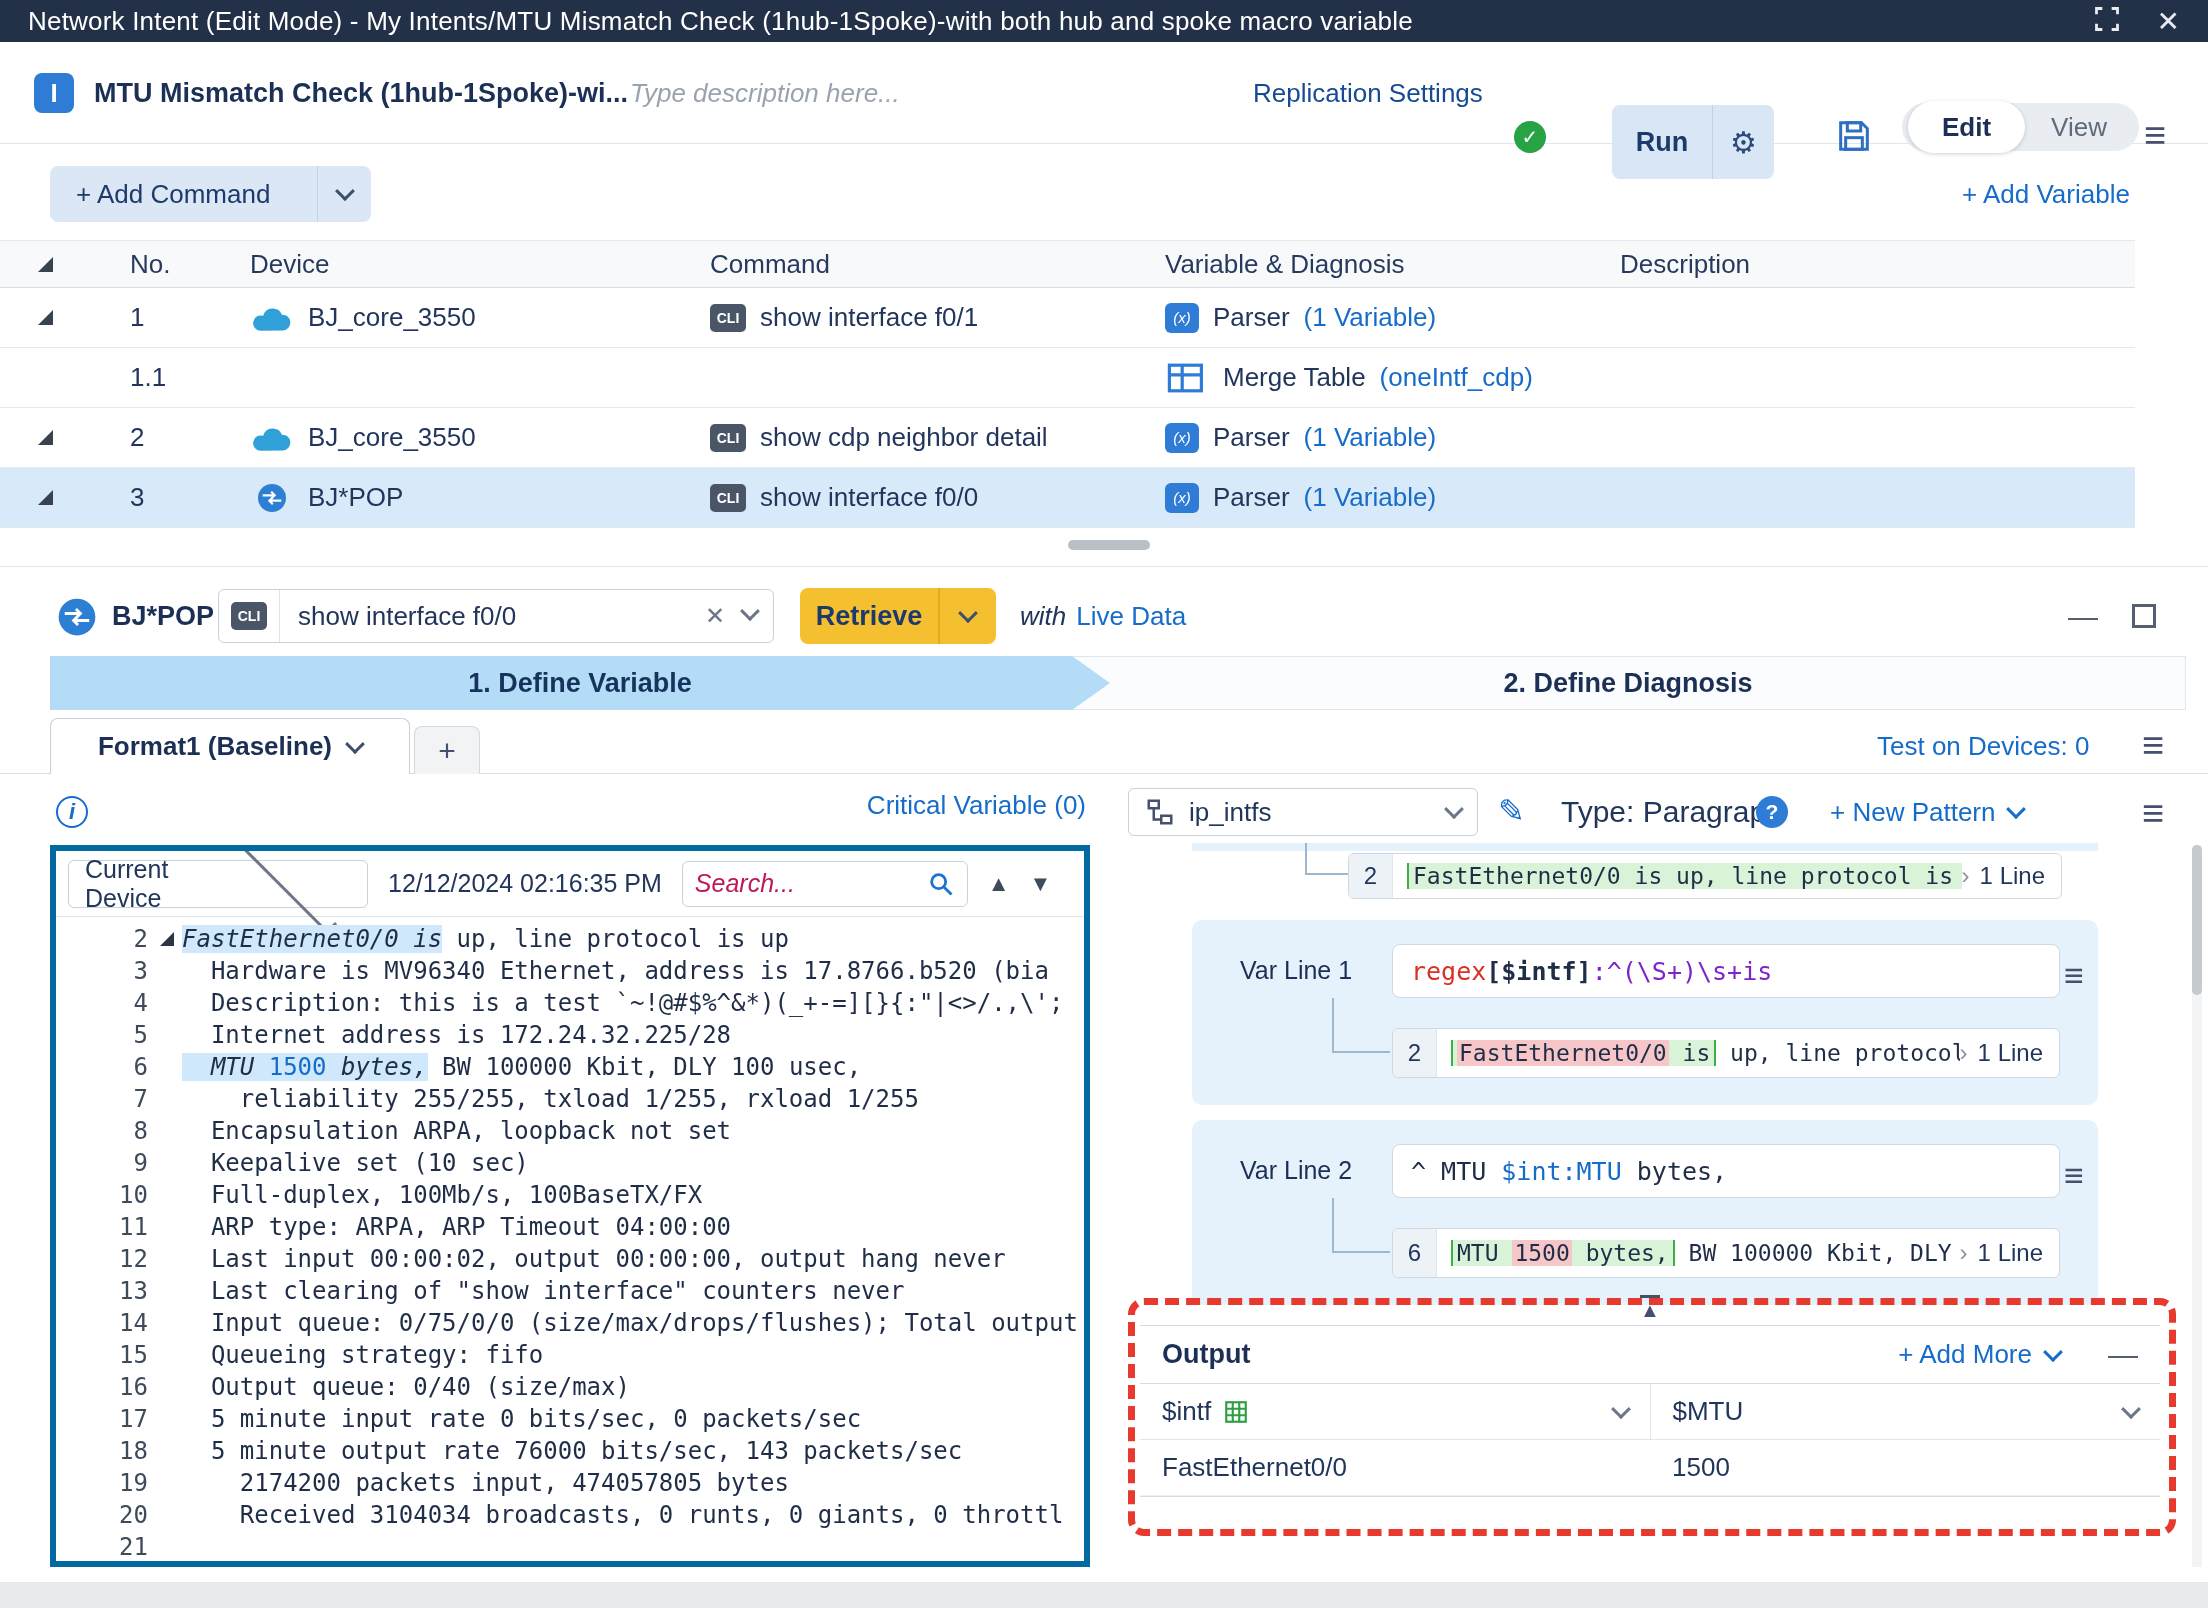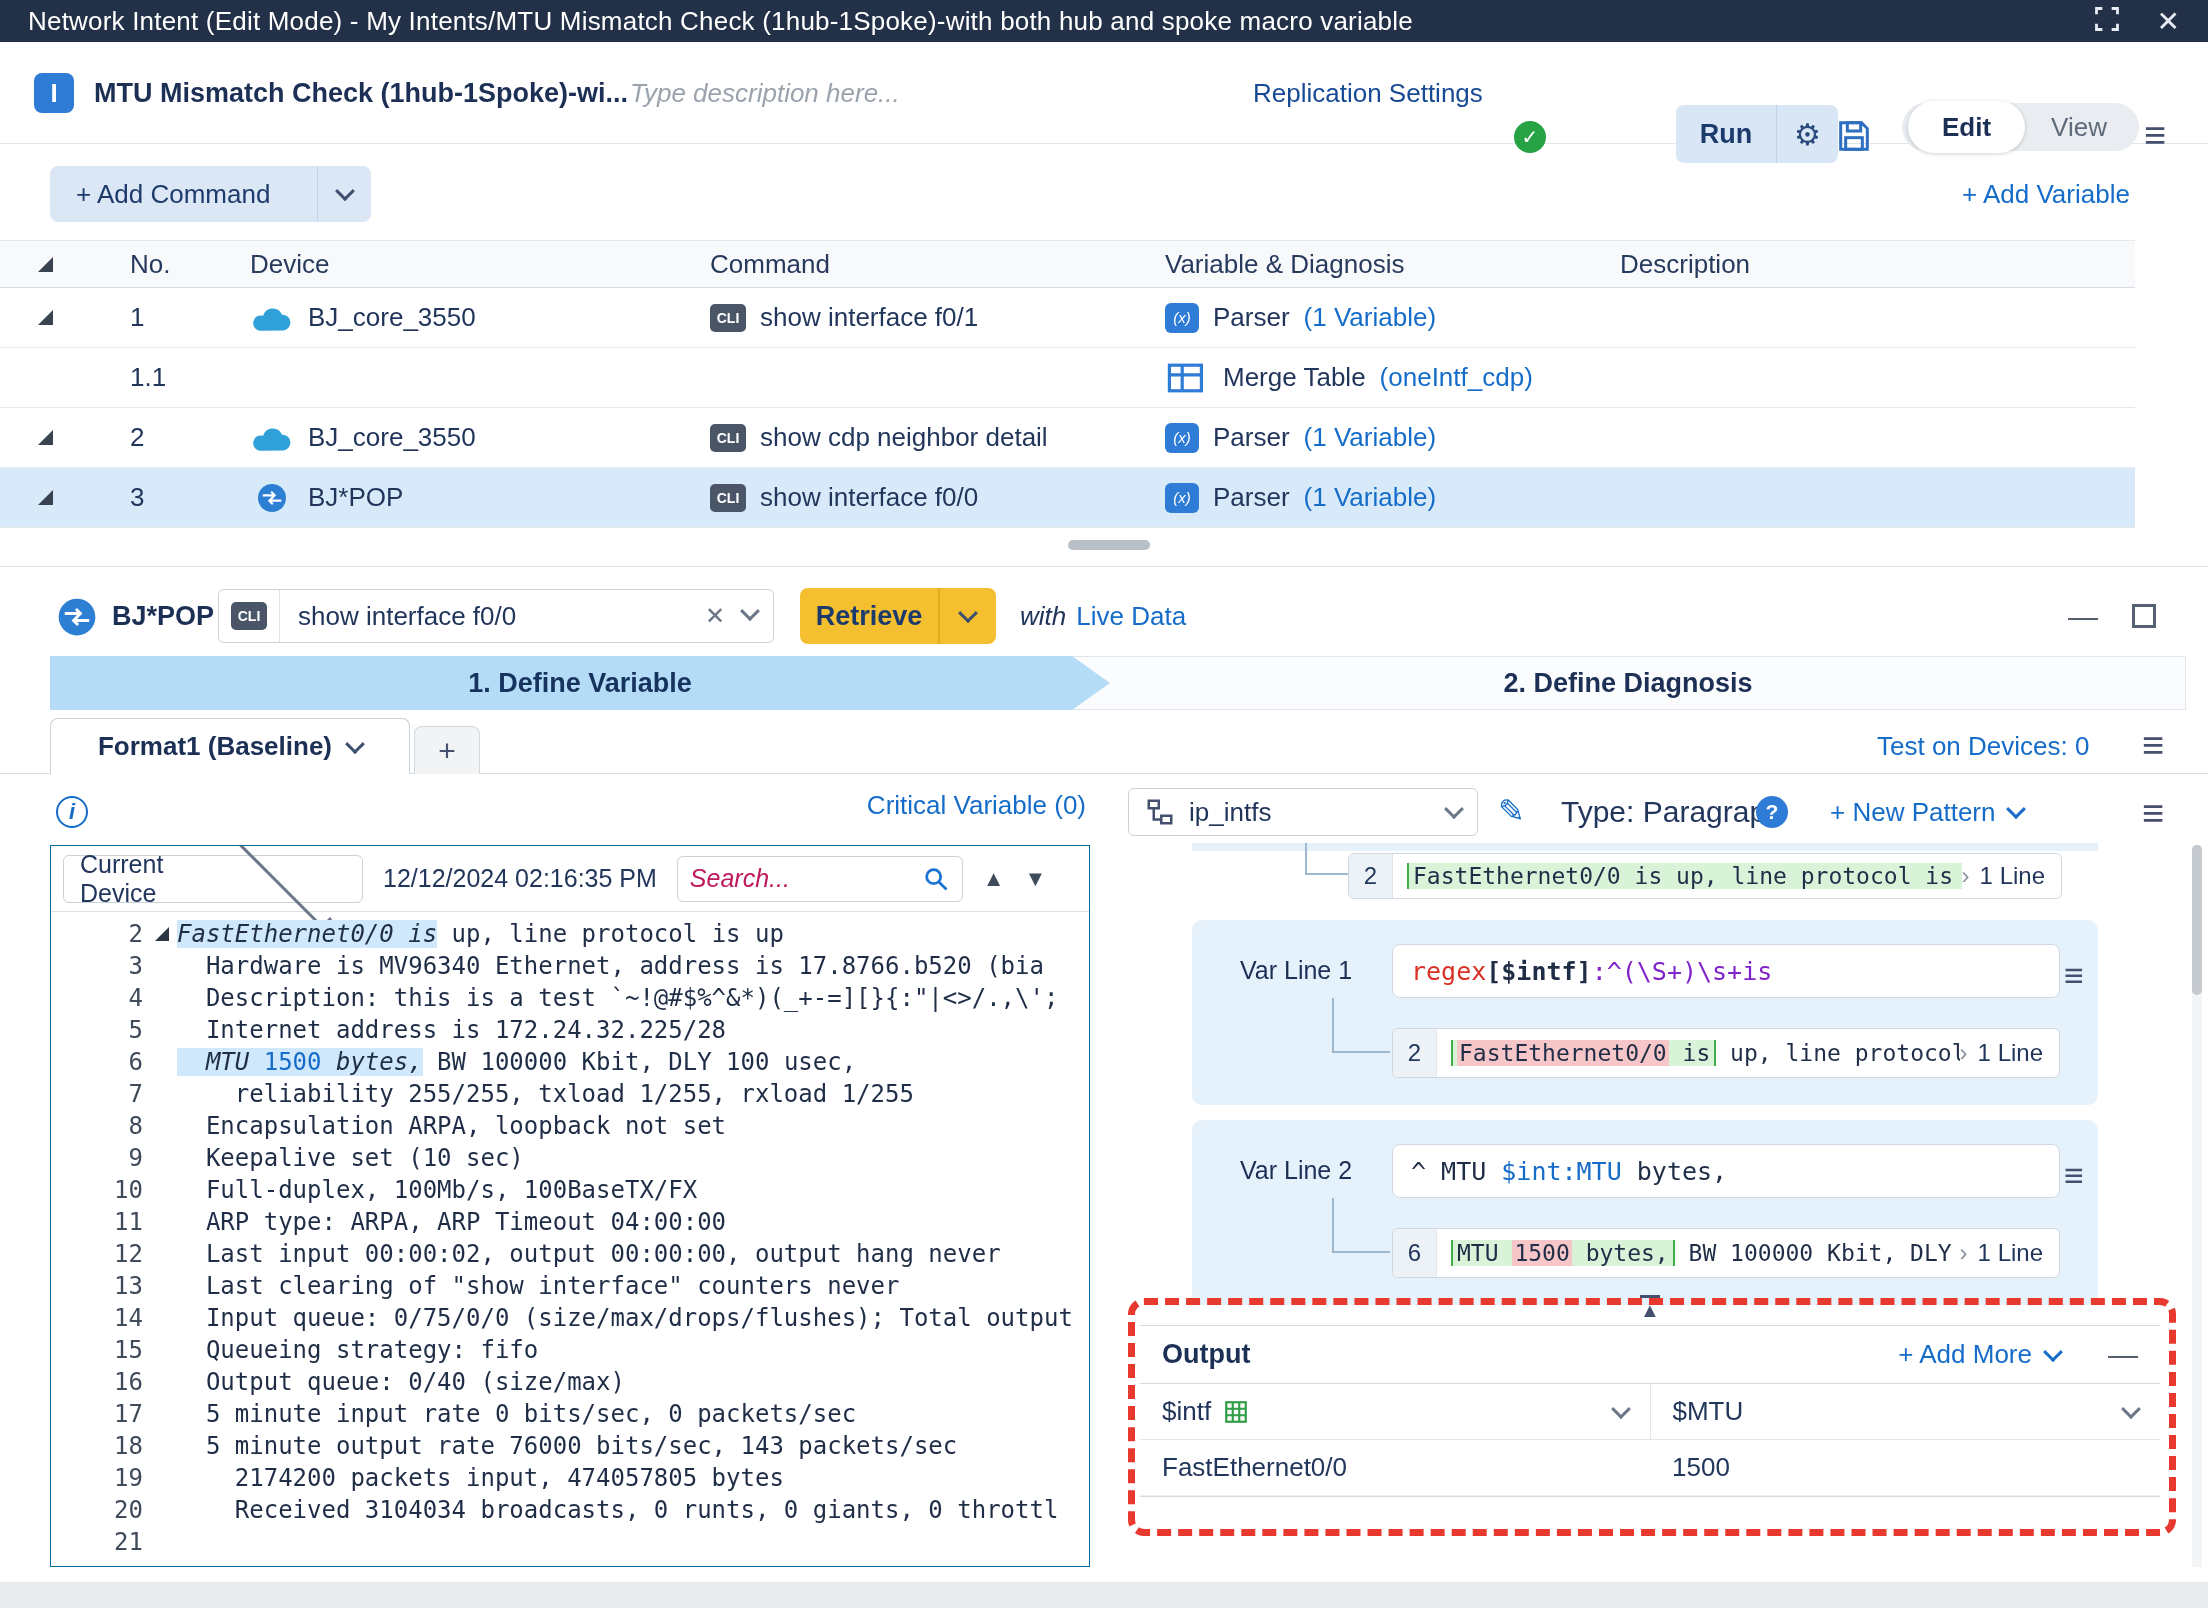--- a/index.html
+++ b/index.html
@@ -21,21 +21,21 @@
               background:#2e7cd6; color:#fff; font-weight:bold; font-size:26px;
               display:flex; align-items:center; justify-content:center; }
   .intent-title { position:absolute; left:94px; top:0; height:102px; display:flex; align-items:center;
                   font-size:27px; font-weight:bold; color:#1c2f55; white-space:nowrap; }
   .desc-ph { position:absolute; left:630px; top:0; height:102px; display:flex; align-items:center;
              font-size:26px; font-style:italic; color:#9aa3ad; white-space:nowrap; }
   .repl { position:absolute; left:1253px; top:0; height:102px; display:flex; align-items:center;
           font-size:26px; color:#174a94; cursor:pointer; }
   .check-ic { position:absolute; left:1514px; top:79px; width:32px; height:32px; border-radius:50%;
               background:#27a245; color:#fff; font-size:20px; display:flex; align-items:center; justify-content:center; }
-  .run-group { position:absolute; left:1676px; top:63px; height:58px; display:flex; border-radius:8px; overflow:hidden; background:#d9e6f5; }
+  .run-group { position:absolute; left:1612px; top:63px; height:74px; display:flex; border-radius:8px; overflow:hidden; background:#d9e6f5; }
   .run-btn { border:none; background:transparent; width:100px; font-size:27px; font-weight:bold; color:#1c3a6b; cursor:pointer; font-family:inherit; }
   .run-gear { border:none; border-left:1px solid #c0d2e8; background:transparent; width:62px; font-size:30px; color:#2a4a7b; cursor:pointer; }
   .save-ic { position:absolute; left:1834px; top:74px; width:40px; height:40px; cursor:pointer; }
   .segpill { position:absolute; left:1902px; top:61px; height:48px; background:#e9ecf0; border-radius:999px;
              display:flex; align-items:center; padding:6px; }
   .seg-on { background:#fff; border-radius:999px; padding:0 34px; height:52px; display:flex; align-items:center;
             font-size:26px; font-weight:bold; color:#1c2f55; box-shadow:0 1px 4px rgba(0,0,0,.18); cursor:pointer; }
   .seg-off { padding:0 26px; font-size:26px; color:#5f6b7a; cursor:pointer; }
   .hamb { font-size:38px; color:#44506e; line-height:1; cursor:pointer; }
   .hamb-hdr { position:absolute; left:2144px; top:74px; }
@@ -132,21 +132,21 @@
   .varselect .nm { font-size:26px; color:#22365c; flex:1; }
   .pencil-ic { position:absolute; left:1498px; top:792px; font-size:32px; color:#156cc9; cursor:pointer; }
   .typelabel { position:absolute; left:1561px; top:788px; height:48px; display:flex; align-items:center; font-size:30px; color:#22365c; }
   .help-ic { position:absolute; left:1756px; top:796px; width:32px; height:32px; border-radius:50%; background:#2e7cd6;
              color:#fff; font-size:21px; font-weight:bold; display:flex; align-items:center; justify-content:center; }
   .newpat { position:absolute; left:1830px; top:788px; height:48px; display:flex; align-items:center; gap:14px;
             font-size:26px; color:#156cc9; cursor:pointer; }
   .hamb-rp { position:absolute; left:2142px; top:794px; }
 
   
-  .left-panel { position:absolute; left:50px; top:845px; width:1040px; height:722px; border:1px solid #0369a1; background:#fff; overflow:hidden; }
+  .left-panel { position:absolute; left:50px; top:845px; width:1040px; height:722px; border:6px solid #0369a1; background:#fff; overflow:hidden; }
   .lp-toolbar { height:66px; border-bottom:1px solid #dfe3e7; display:flex; align-items:center; padding:0 12px; gap:20px; }
   .dev-select { width:300px; height:48px; border:1px solid #c9d1d9; border-radius:6px; display:flex; align-items:center;
                 padding:0 16px; font-size:25px; color:#22365c; cursor:pointer; }
   .dev-select span { flex:1; }
   .ts { font-size:25px; color:#22365c; white-space:nowrap; }
   .searchbox { width:286px; height:46px; border:1px solid #c9d1d9; border-radius:6px; display:flex; align-items:center;
                padding:0 12px; gap:8px; }
   .searchbox .ph { flex:1; font-size:25px; font-style:italic; color:#be185d; }
   .navtri { font-size:22px; color:#3f4a5a; cursor:pointer; }
   .code { padding-top:6px; font-family:"DejaVu Sans Mono", monospace; font-size:24px; color:#1f2d47; }

